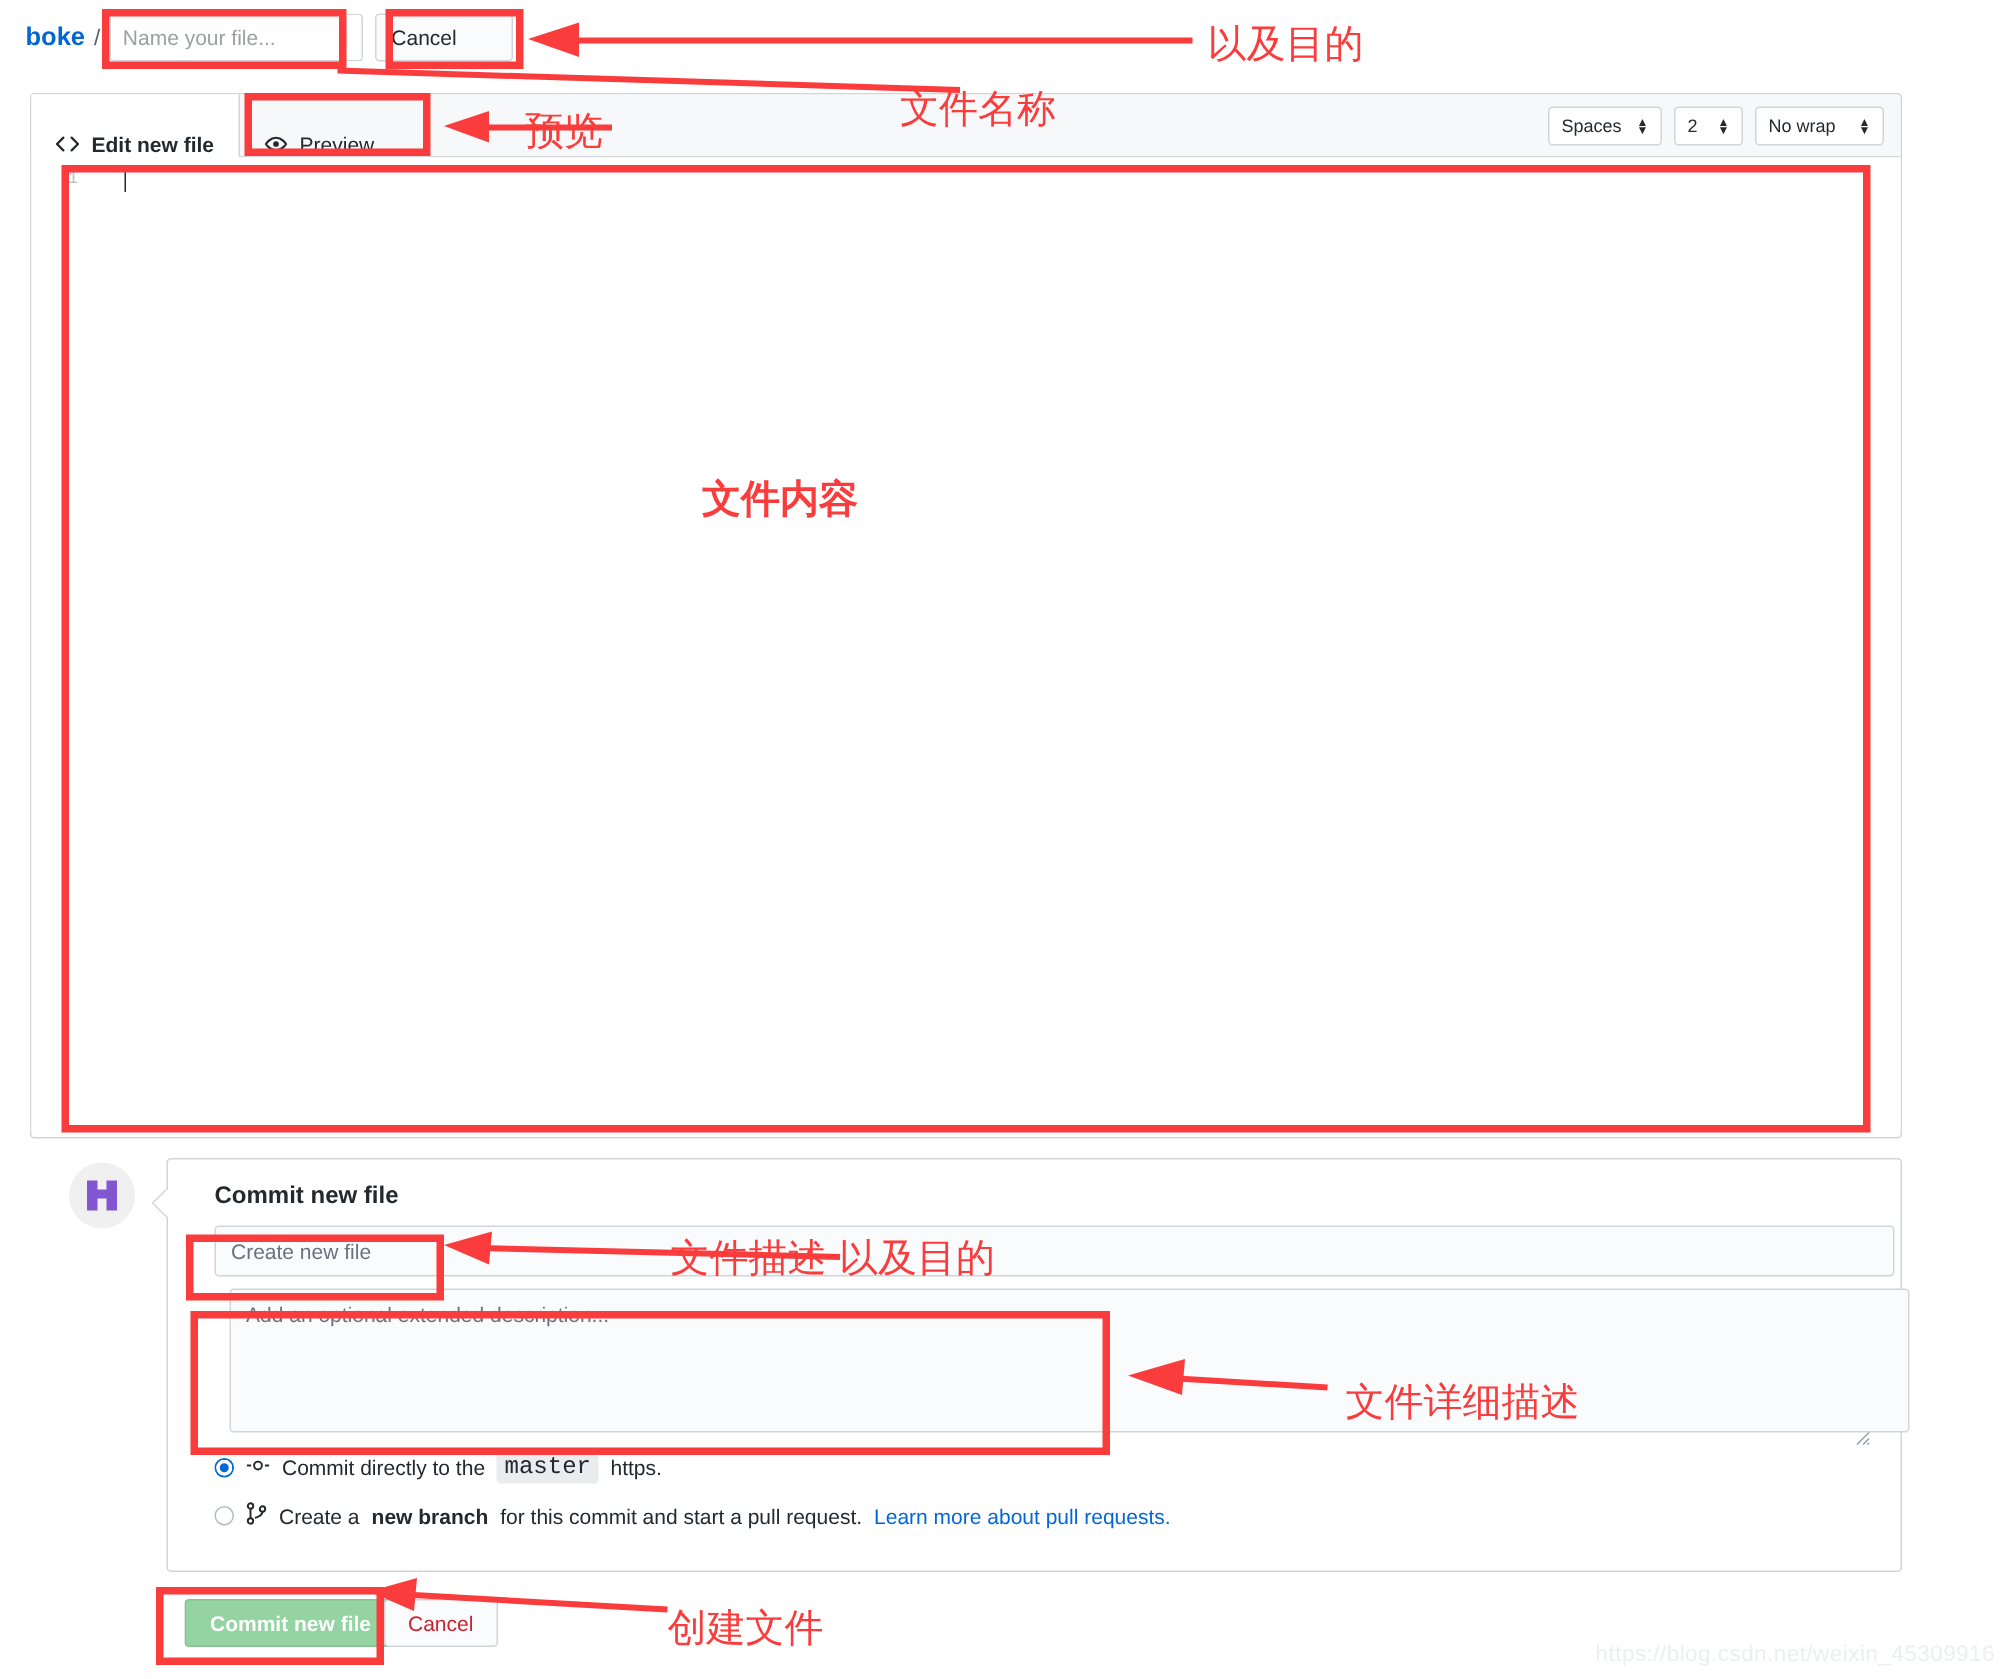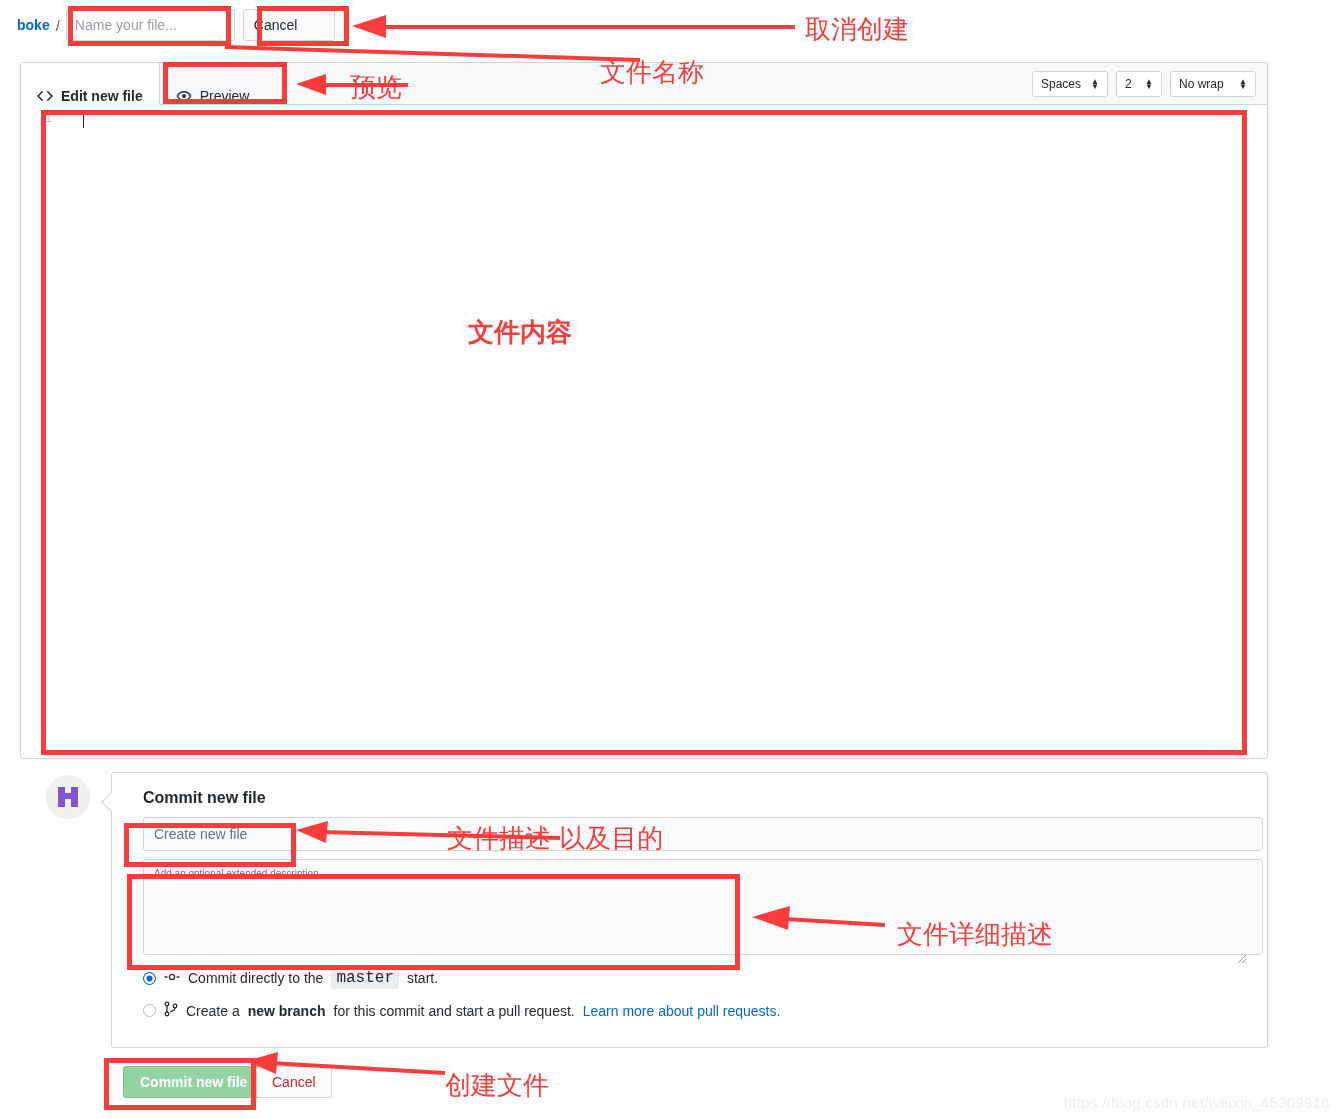--- a/index.html
+++ b/index.html
@@ -19,21 +19,21 @@
   .crumb-row {
     position: absolute;
     left: 17px; top: 6px;
     display: flex;
     align-items: center;
     height: 38px;
   }
   .repo-link {
     color: #0366d6;
     font-weight: bold;
-    font-size: 14px;
+    font-size: 17px;
     text-decoration: none;
   }
   .slash { color: #586069; margin: 0 6px; font-size: 15px; }
   .filename-input {
     width: 156px;
     height: 32px;
     border: 1px solid #d1d5da;
     border-radius: 3px;
     padding: 0 8px;
     font-size: 14px;
@@ -197,26 +197,26 @@
     font-size: 14px;
     font-family: "Liberation Sans", sans-serif;
     color: #24292e;
     outline: none;
   }
   .summary-input::placeholder { color: #6a737d; }
   .desc-textarea {
     display: block;
     width: 1120px;
     height: 96px;
-    margin: 8px 0 0 15px;
+    margin: 8px 0 0 25px;
     border: 1px solid #d1d5da;
     border-radius: 3px;
     background: #fafbfc;
     padding: 8px 10px;
-    font-size: 10px;
+    font-size: 14px;
     font-family: "Liberation Sans", sans-serif;
     color: #24292e;
     outline: none;
     resize: none;
   }
   .desc-textarea::placeholder { color: #6a737d; }
   .resize-grip {
     position: absolute;
     right: 20px; bottom: 83px;
     width: 10px; height: 10px;
@@ -404,21 +404,21 @@
   <div class="radio-row first">
     <span class="radio checked"></span>
     <span>
       <svg width="16" height="14" viewBox="0 0 16 14" fill="none" stroke="#24292e" stroke-width="1.3">
         <circle cx="8" cy="7" r="2.6"></circle>
           <path d="M0.6 7h2.8M12.6 7h2.8"></path>
       </svg>
     </span>
     <span>Commit directly to the</span>
     <span class="branch-chip">master</span>
-    <span>start.</span>
+    <span>https.</span>
   </div>
 
   <div class="radio-row second">
     <span class="radio"></span>
     <span>
       <svg width="14" height="16" viewBox="0 0 14 16" fill="none" stroke="#24292e" stroke-width="1.3">
         <circle cx="3" cy="3" r="1.8"></circle>
           <circle cx="3" cy="13" r="1.8"></circle>
           <circle cx="11" cy="5" r="1.8"></circle>
         <path d="M3 4.8v6.4M11 6.8c0 2.6-2.6 3.2-5 4.2"></path>
@@ -455,21 +455,21 @@
   <path d="M560 838 L320 832" stroke="#fa3c3c" stroke-width="4" fill="none"></path>
   <path d="M296 830 L328 821 L326 843 Z" fill="#fa3c3c"></path>
 
   <path d="M885 925 L785 919" stroke="#fa3c3c" stroke-width="4" fill="none"></path>
   <path d="M752 917 L790 906 L788 930 Z" fill="#fa3c3c"></path>
 
   <path d="M445 1073 L270 1063" stroke="#fa3c3c" stroke-width="4" fill="none"></path>
   <path d="M246 1061 L278 1052 L276 1074 Z" fill="#fa3c3c"></path>
 </svg>
 
-<span class="anno-text" style="left:805px;top:12px;">取消创建</span>
+<span class="anno-text" style="left:805px;top:12px;">以及目的</span>
 <span class="anno-text" style="left:600px;top:55px;">文件名称</span>
 <span class="anno-text" style="left:350px;top:70px;">预览</span>
 <span class="anno-text" style="left:468px;top:315px;font-weight:bold;">文件内容</span>
 <span class="anno-text" style="left:447px;top:821px;">文件描述 以及目的</span>
 <span class="anno-text" style="left:897px;top:917px;">文件详细描述</span>
 <span class="anno-text" style="left:445px;top:1068px;">创建文件</span>
 
 <span class="watermark">https://blog.csdn.net/weixin_45309916</span>
 
 </body></html>

